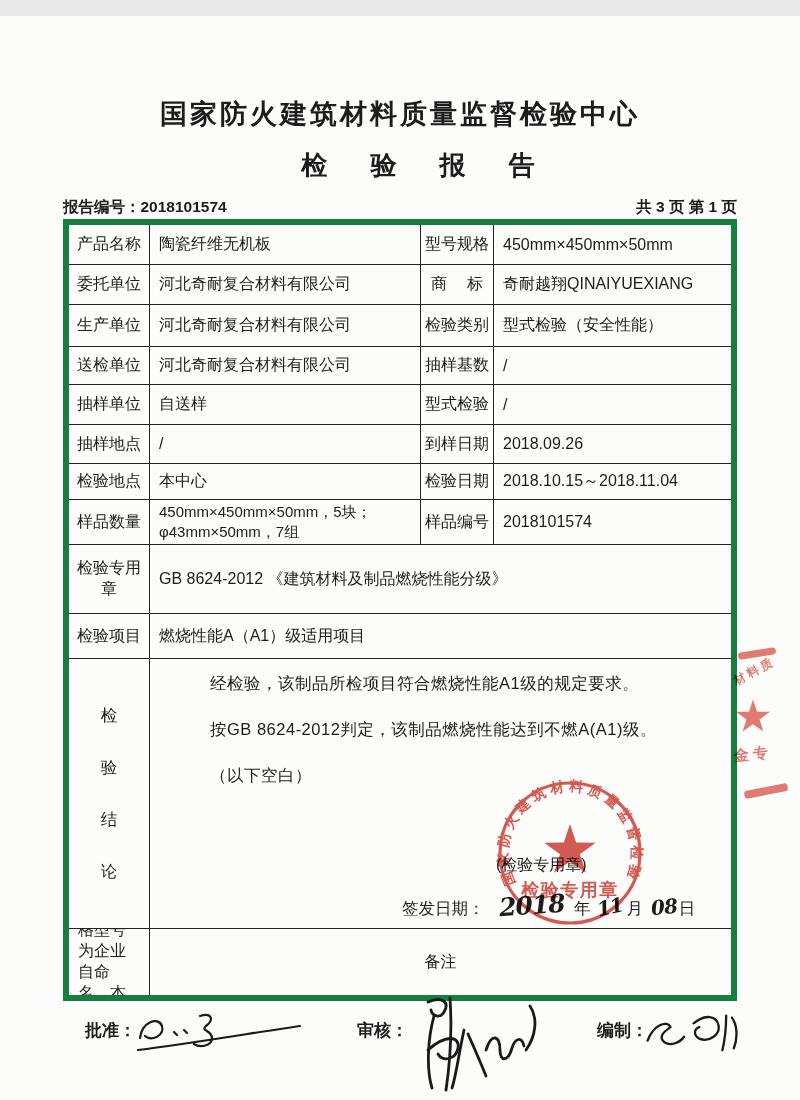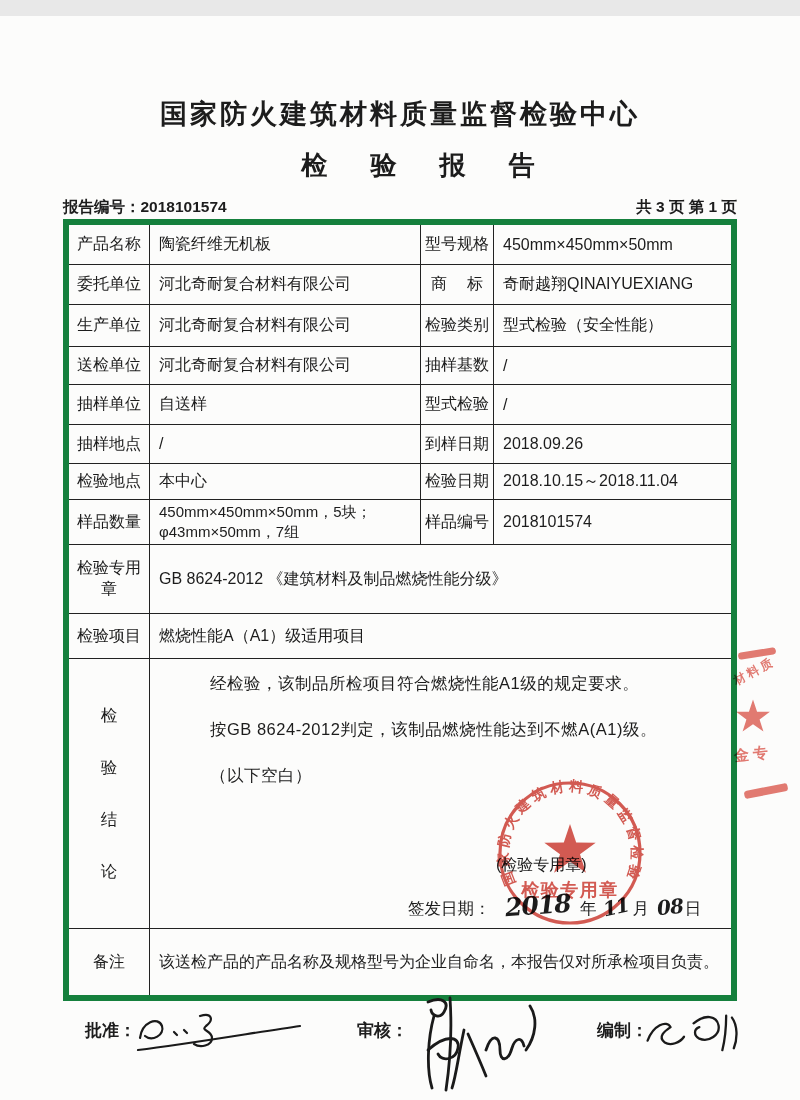--- a/index.html
+++ b/index.html
@@ -46,21 +46,21 @@
   .vlabel {
     flex-direction:column; justify-content:center; gap:30px;
     font-size:16.5px;
   }
   .conclusion-cell { position:relative; display:block; padding:14px 14px 0 60px; }
   .conclusion-cell p { font-size:16.5px; margin-bottom:24px; letter-spacing:0.5px; }
   .stamp-note {
     position:absolute; left:346px; top:196px; font-size:16px;
   }
   .issue-date {
-    position:absolute; left:258px; top:232px;
+    position:absolute; left:252px; top:232px;
     display:flex; align-items:baseline; font-size:16.5px; white-space:nowrap;
   }
   .hand {
     font-family:"DejaVu Serif","Liberation Serif",serif;
     font-style:italic; font-weight:bold; letter-spacing:-1px;
   }
   .hand.year { font-size:25px; transform:rotate(-4deg); margin:0 10px 0 14px; }
   .hand.mo  { font-size:20px; transform:rotate(-12deg); margin:0 4px 0 6px; }
   .hand.day { font-size:20px; transform:rotate(-6deg); margin:0 2px 0 8px; }
   
@@ -181,22 +181,22 @@
           <span>年</span>
           <span class="hand mo">11</span>
           <span>月</span>
           <span class="hand day">08</span>
           <span>日</span>
         </div>
       </div>
     </div>
 
     <div class="trow cols2" style="height:66px">
+      <div class="cell val">该送检产品的产品名称及规格型号为企业自命名，本报告仅对所承检项目负责。</div>
       <div class="cell lab">备注</div>
-      <div class="cell val">该送检产品的产品名称及规格型号为企业自命名，本报告仅对所承检项目负责。</div>
     </div>
 
   </div>
 
   <svg class="stamp-main" viewBox="0 0 160 160">
     <defs>
       <path id="ringArc" d="M 26.3,111 A 62 62 0 1 1 133.7,111" fill="none"></path>
     </defs>
     <circle cx="80" cy="80" r="70" fill="none" stroke="#cf443b" stroke-width="3.2"></circle>
     <polygon points="80,51 86.2,69.5 105.7,69.7 90,81.2 95.9,99.8 80,88.5 64.1,99.8 70,81.2 54.3,69.7 73.8,69.5" fill="#cf443b"></polygon>

